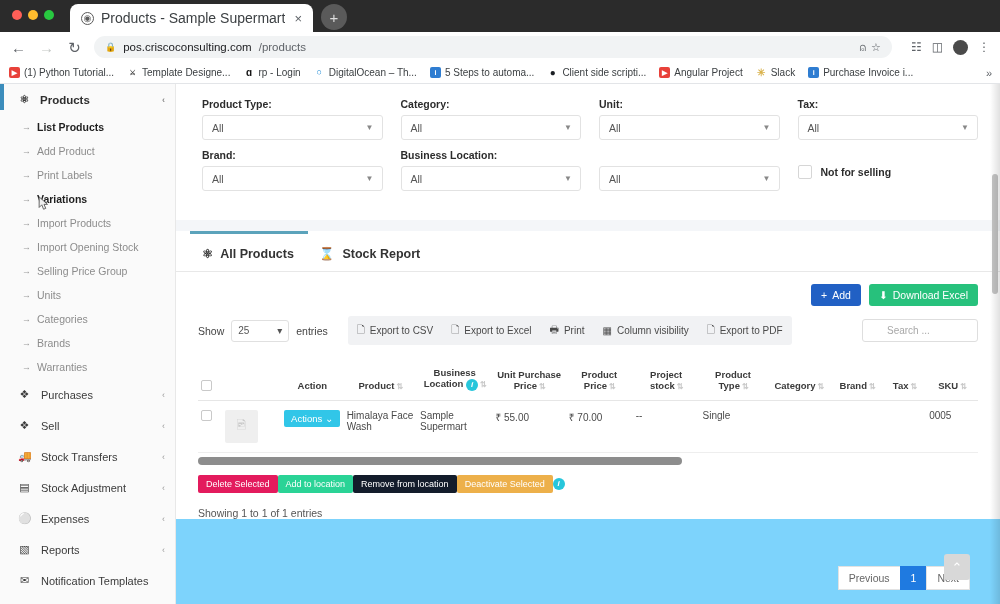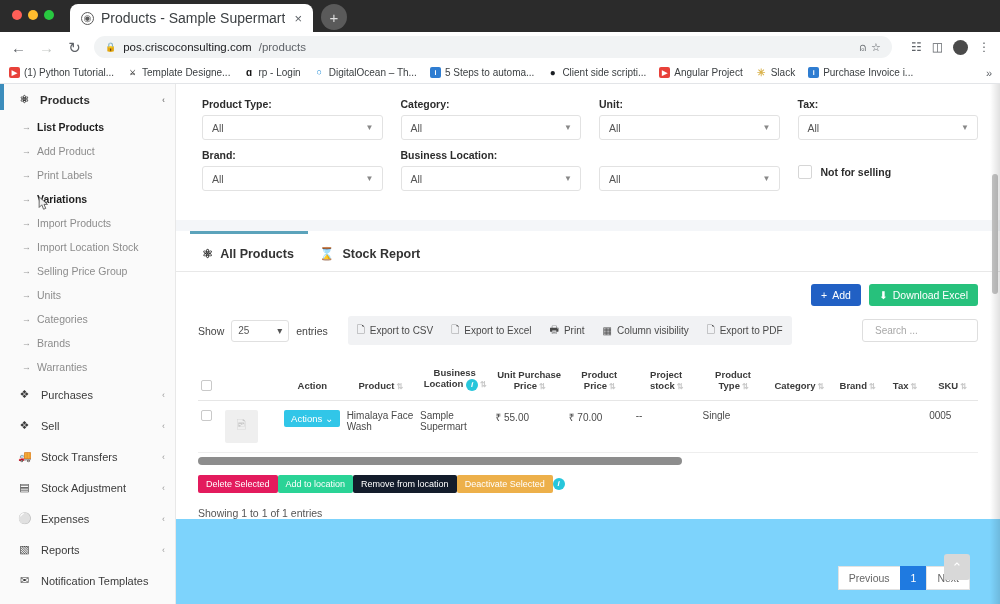--- a/index.html
+++ b/index.html
@@ -159,21 +159,21 @@
     display:flex;align-items:center;justify-content:space-between;
     padding:0 6px; font-size:10px; color:#555; background:#fff;
   }
   .exports { display:flex; background:#f1f2f4; border-radius:3px; margin-left:8px; }
   .exp-btn {
     font-size:10px; color:#4a4a4a; padding:6px 9px; display:flex; align-items:center; gap:5px;
     cursor:pointer; white-space:nowrap;
   }
   .search-box {
     margin-left:auto; border:1px solid #dedede; border-radius:3px;
-    height:23px; width:116px; display:flex;align-items:center; padding:0 12px;
+    height:23px; width:116px; display:flex;align-items:center; padding:0 24px;
     font-size:10px; color:#a8a8a8; background:#fff;
   }
 
   
   .table-wrap { padding: 8px 22px 0 22px; position:relative; }
   table { width:100%; border-collapse:collapse; table-layout:fixed; }
   thead th {
     font-size:9.5px; font-weight:bold; color:#3a3a3a; text-align:center;
     vertical-align:bottom; padding:6px 3px 9px 3px; position:relative;
     border-bottom:1px solid #e6e6e6;
@@ -347,21 +347,21 @@
         <svg class="cursor-arrow" style="position:absolute;left:38px;top:9px;" width="13" height="17" viewBox="0 0 13 17">
           <path d="M1 1 L1 13 L4 10 L6 15 L8.5 14 L6.5 9.5 L10.5 9.5 Z" fill="#f0f0f0" stroke="#555" stroke-width="1"></path>
         </svg>
       </div>
       <div class="sub-item">
         <span class="arrow">→</span>
         <span>Import Products</span>
       </div>
       <div class="sub-item">
         <span class="arrow">→</span>
-        <span>Import Location Stock</span>
+        <span>Import Opening Stock</span>
       </div>
       <div class="sub-item">
         <span class="arrow">→</span>
         <span>Selling Price Group</span>
       </div>
       <div class="sub-item">
         <span class="arrow">→</span>
         <span>Units</span>
       </div>
       <div class="sub-item">

